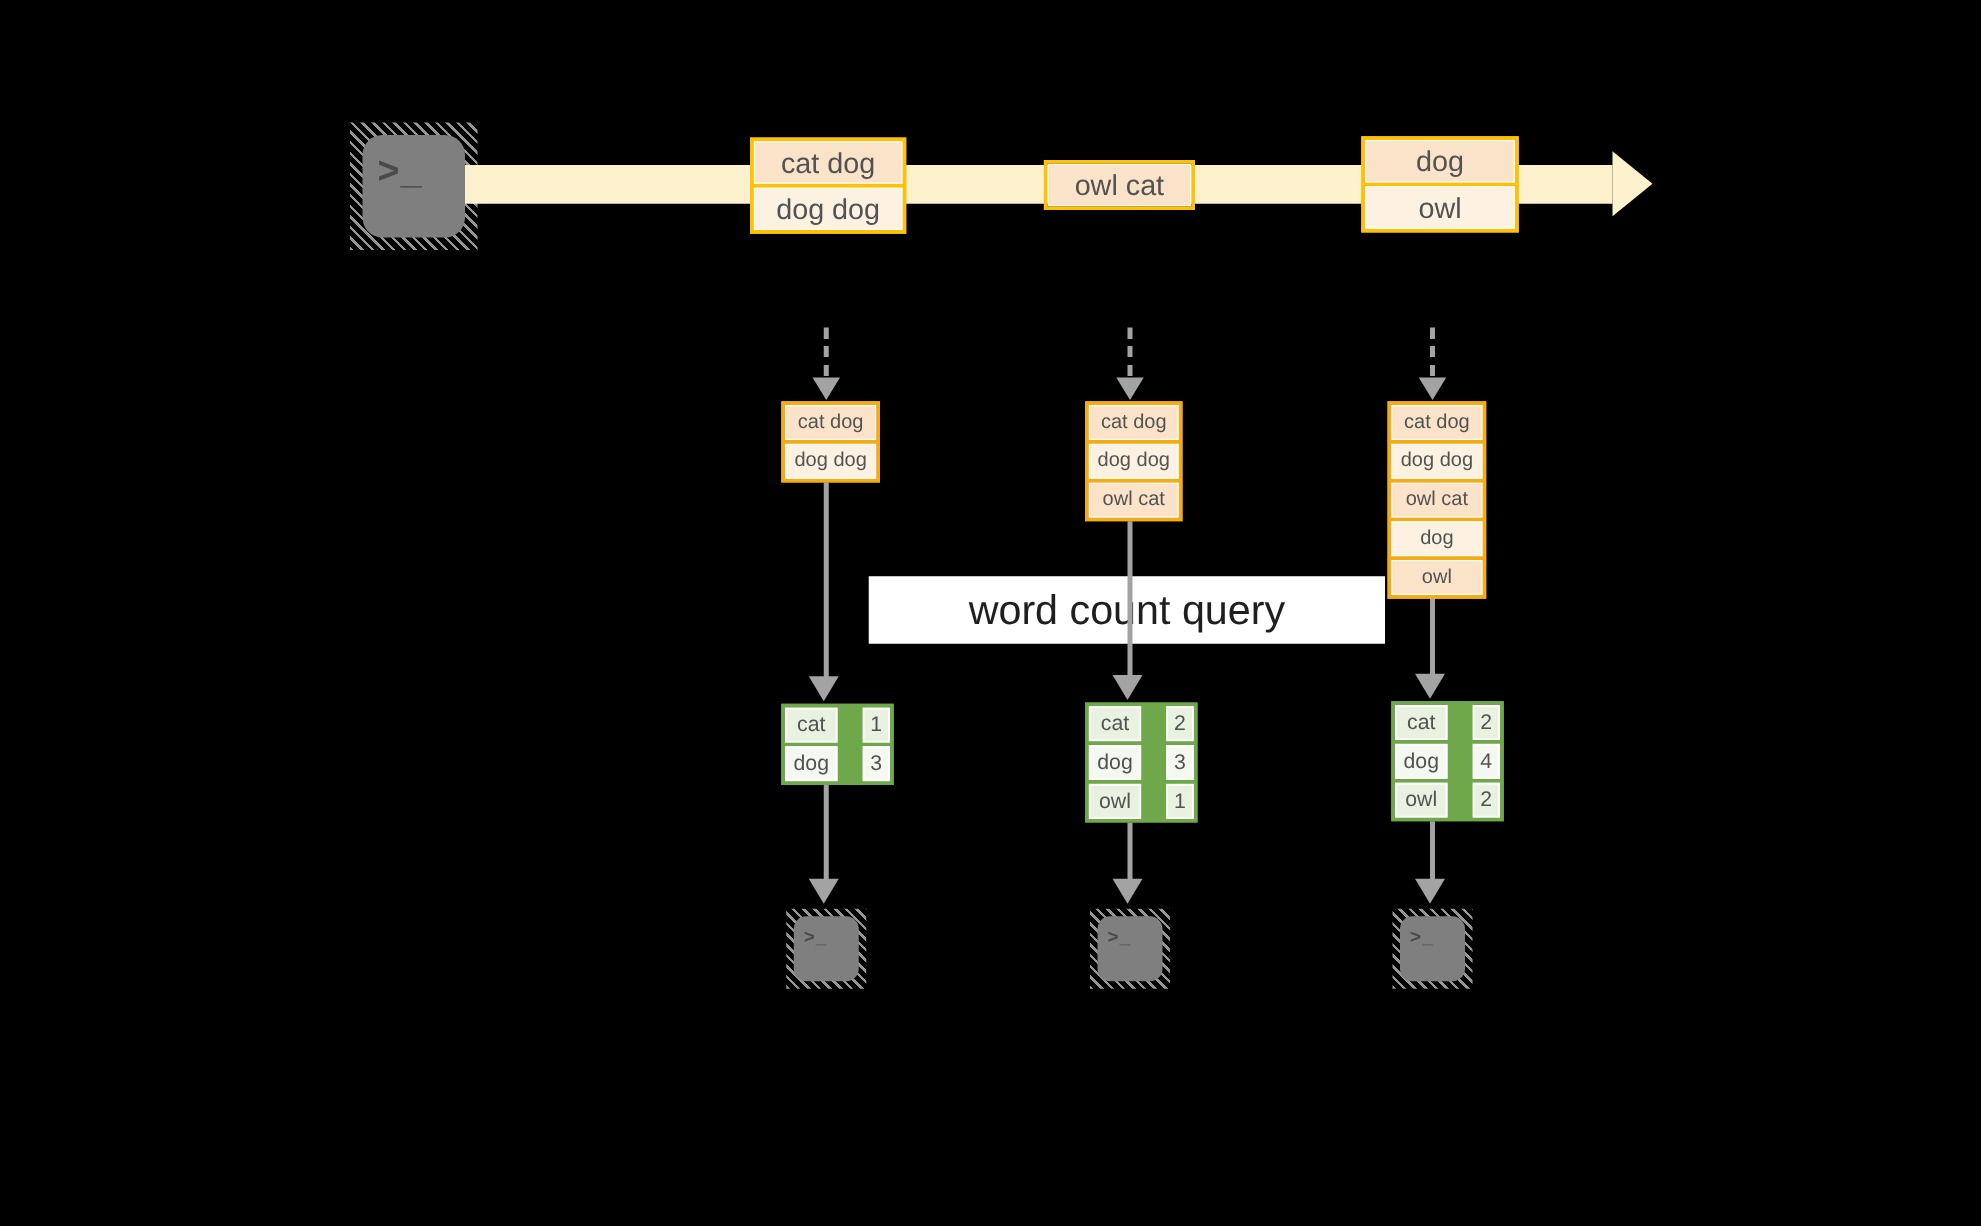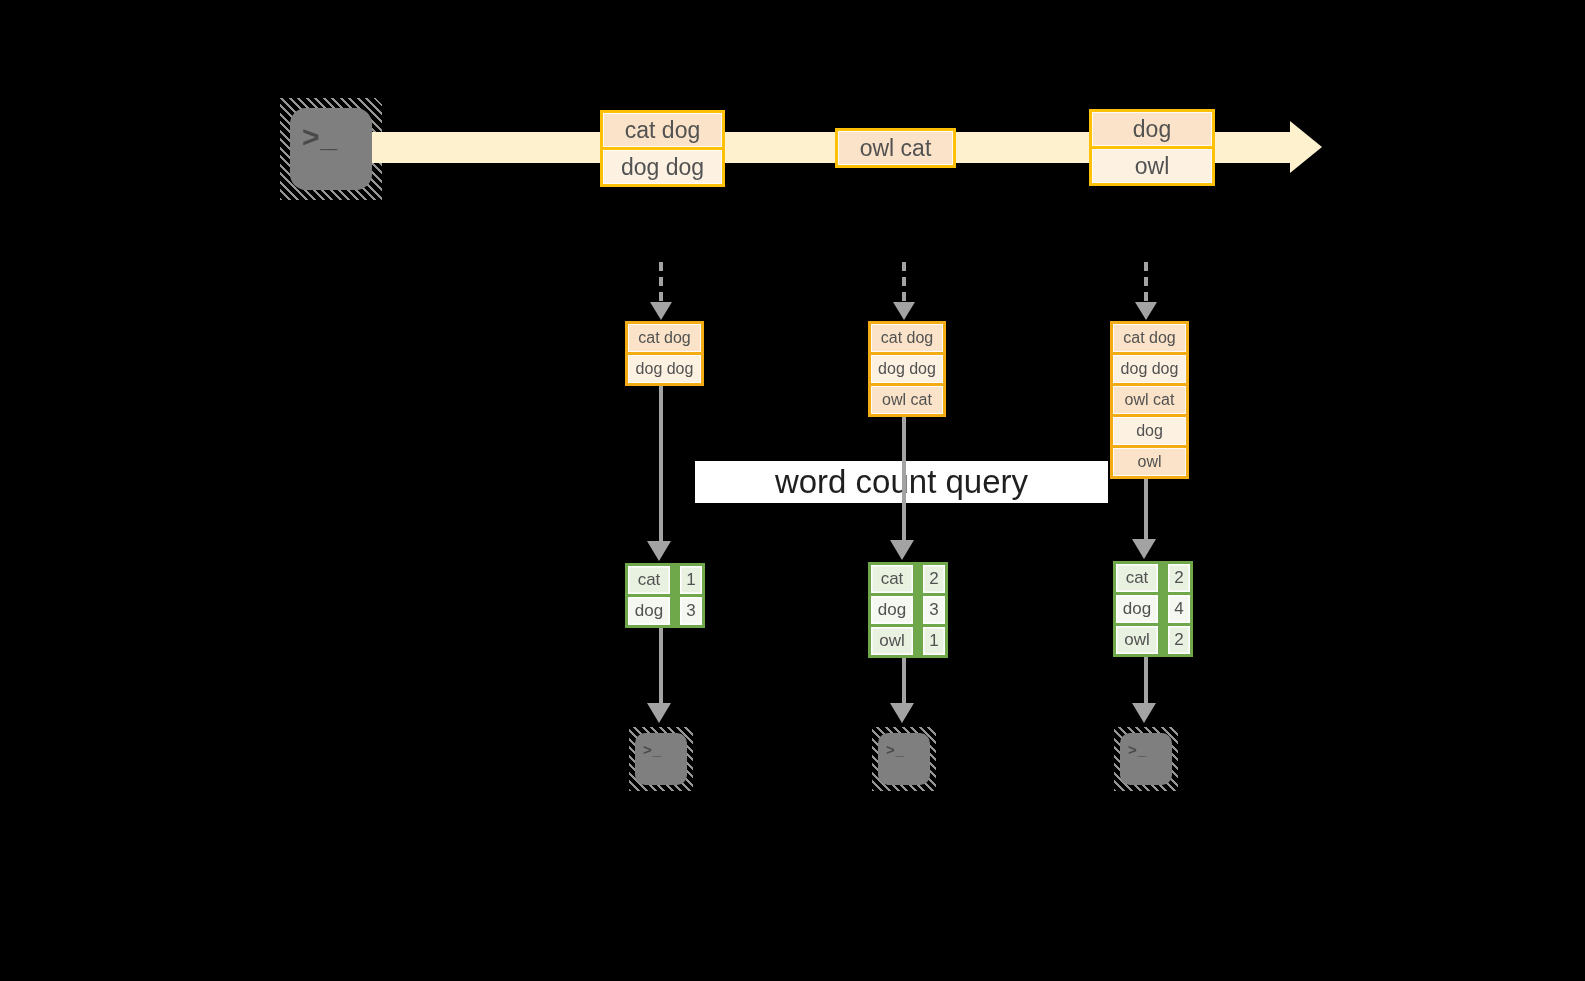--- a/index.html
+++ b/index.html
@@ -56,27 +56,27 @@
   .stack1{left:625px;width:73px;}
   .stack2{left:868px;width:72px;}
   .stack3{left:1110px;width:73px;}
 
   
   .vline{position:absolute;width:4px;background:var(--arrow);z-index:5;}
   .vhead{position:absolute;width:0;height:0;z-index:5;
     border-left:12px solid transparent;border-right:12px solid transparent;border-top:20px solid var(--arrow);}
 
   
-  .query{position:absolute;left:695px;top:461px;width:413px;height:42px;background:var(--query-bg);z-index:4;
+  .query{position:absolute;left:695px;top:461px;width:413px;height:54px;background:var(--query-bg);z-index:4;
     display:flex;align-items:center;justify-content:center;font-size:33px;color:var(--query-ink);}
 
   
   .ctable{position:absolute;z-index:6;border:3px solid var(--green);background:var(--green);
     display:flex;flex-direction:column;gap:3px;}
-  .ctable .crow{display:flex;gap:10px;height:28px;}
+  .ctable .crow{display:flex;gap:20px;height:28px;}
   .ctable .cword{width:42px;display:flex;align-items:center;justify-content:center;
     font-size:17px;color:var(--label);box-shadow:inset 0 0 0 1.5px #fff;}
   .ctable .cnum{width:22px;display:flex;align-items:center;justify-content:center;
     font-size:17px;color:var(--label);box-shadow:inset 0 0 0 1.5px #fff;}
   .ctable .crow:nth-child(odd) .cword,.ctable .crow:nth-child(odd) .cnum{background:var(--cell-a);}
   .ctable .crow:nth-child(even) .cword,.ctable .crow:nth-child(even) .cnum{background:var(--cell-b);}
   .ctable1{left:625px;top:563px;}
   .ctable2{left:868px;top:562px;}
   .ctable3{left:1113px;top:561px;}
 </style>

